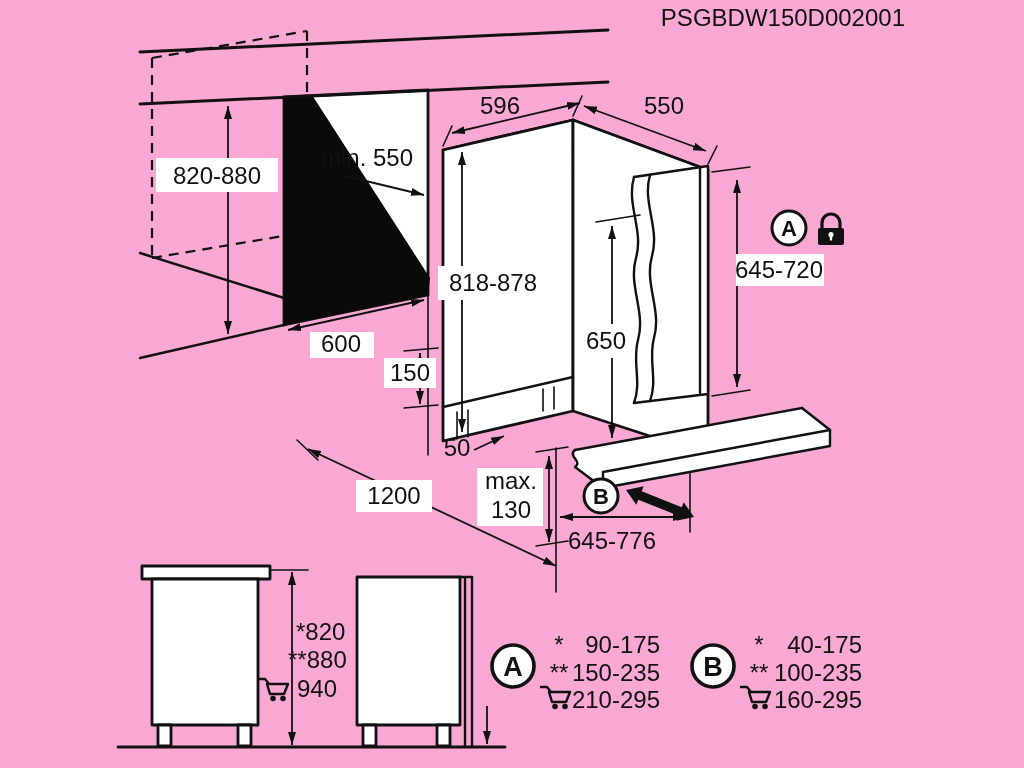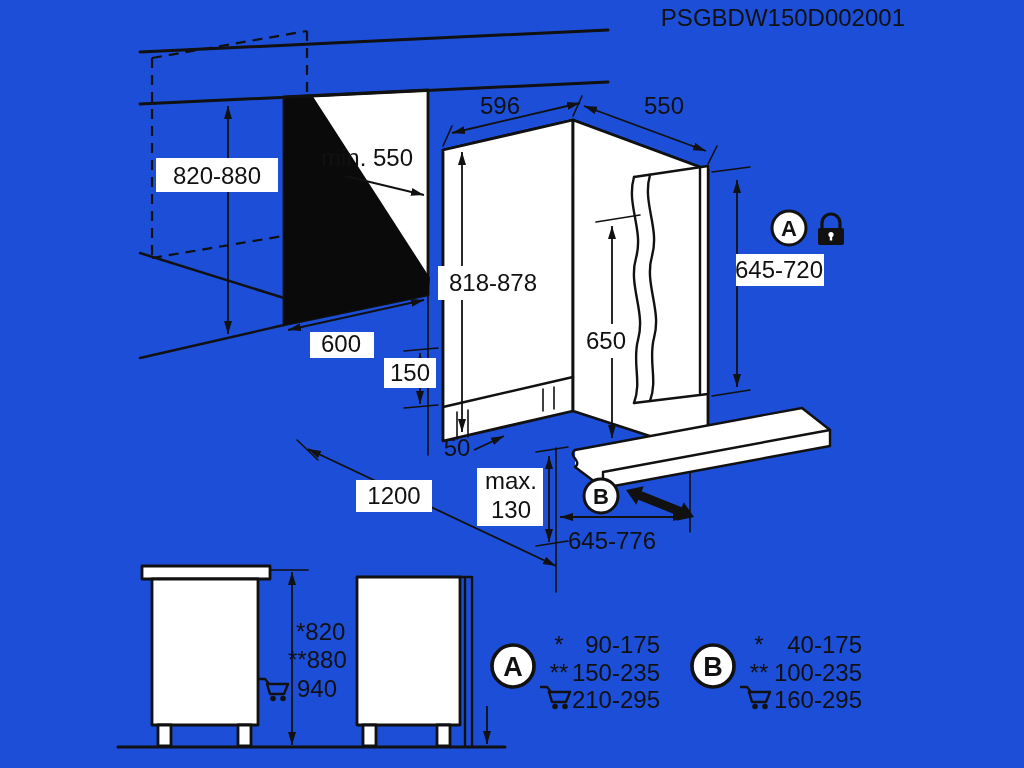--- a/index.html
+++ b/index.html
@@ -1,16 +1,16 @@
 <!DOCTYPE html>
 <html><head>
 <meta charset="utf-8">
 <style>
   html,body{margin:0;padding:0;background:#fff;}
-  .page{position:relative;width:1024px;height:768px;background:#1d4ed8;overflow:hidden;
+  .page{position:relative;width:1024px;height:768px;background:#f9a8d4;overflow:hidden;
         font-family:"Liberation Sans",sans-serif;}
   svg text{font-family:"Liberation Sans",sans-serif;fill:#111;}
   .t24{font-size:24px;}
   .badge-lg{font-size:27px;font-weight:bold;text-anchor:middle;}
   .badge-sm{font-size:22px;font-weight:bold;text-anchor:middle;}
   .ln{stroke:#111;stroke-width:2.4;fill:none;stroke-linecap:round;stroke-linejoin:round;}
   .ln3{stroke-width:3;}
   .thin{stroke-width:1.6;}
   .dash{stroke:#111;stroke-width:2.2;fill:none;stroke-dasharray:10 7;}
   .dim{stroke:#111;stroke-width:1.8;fill:none;}

